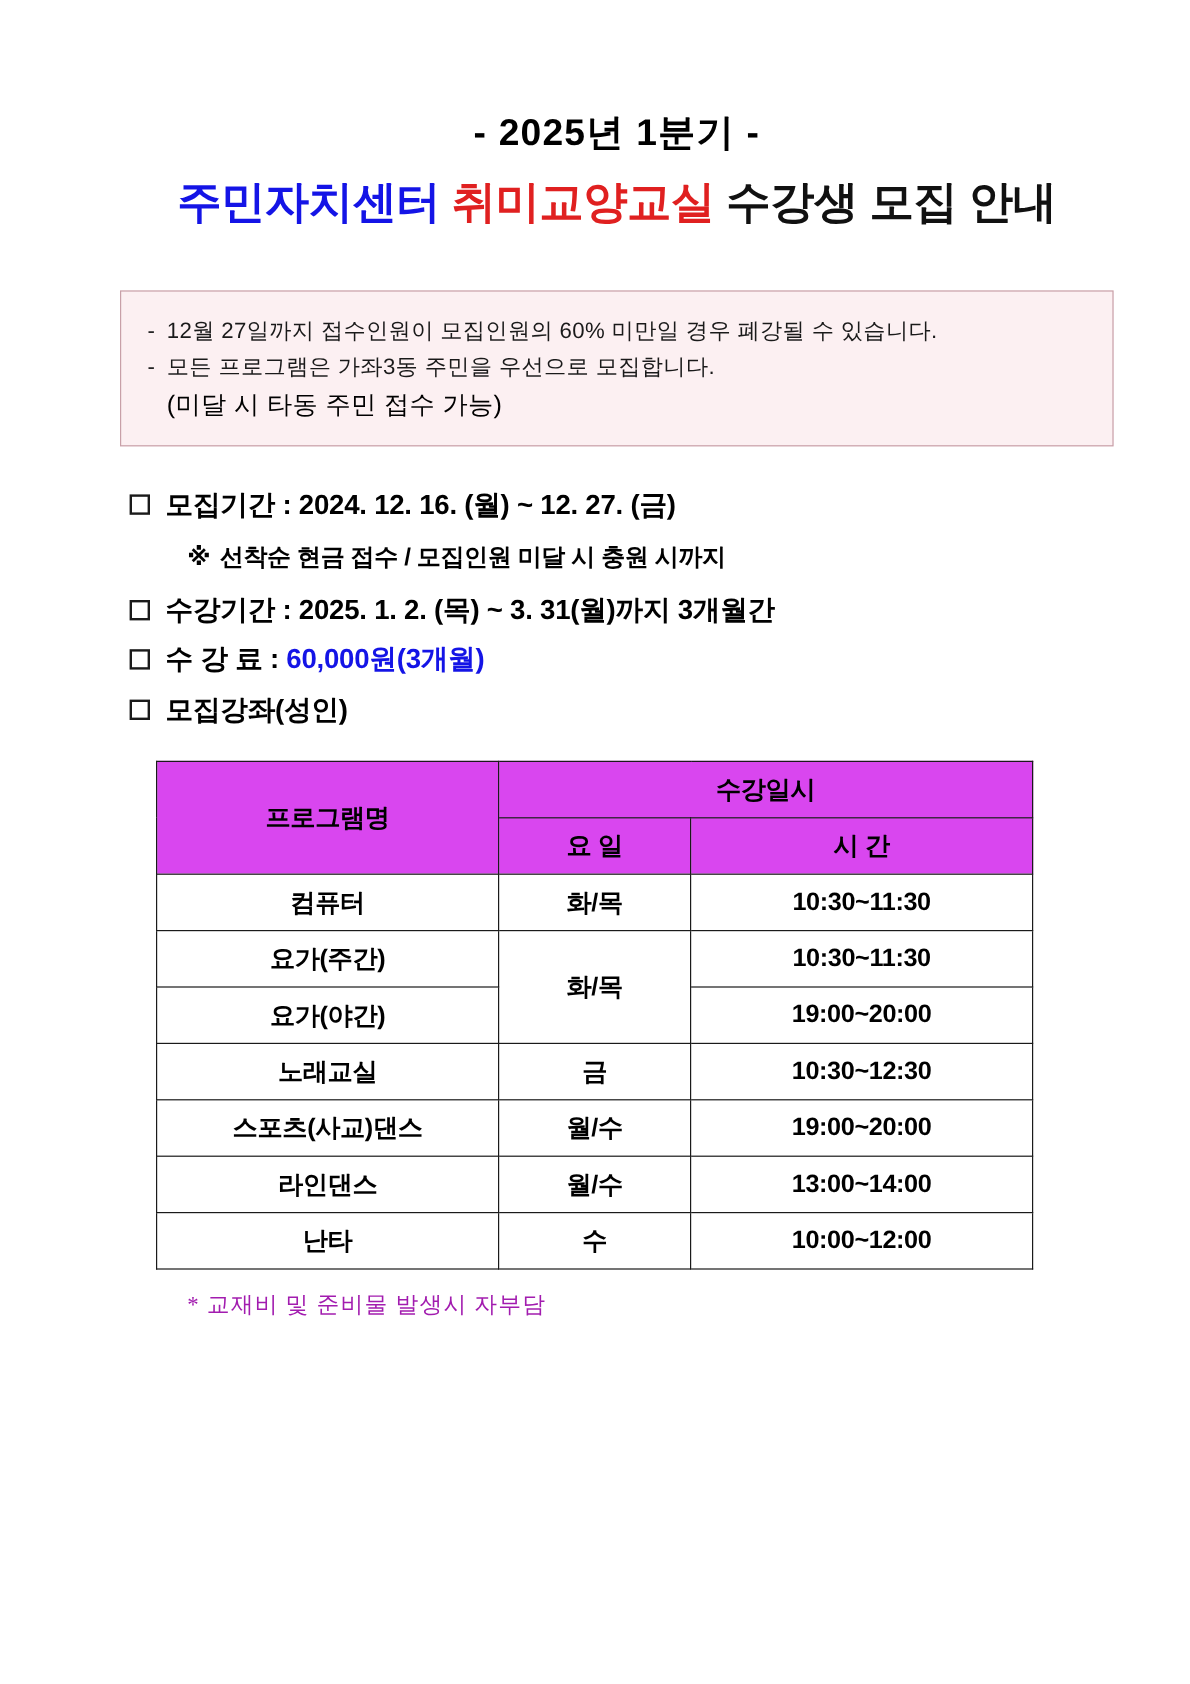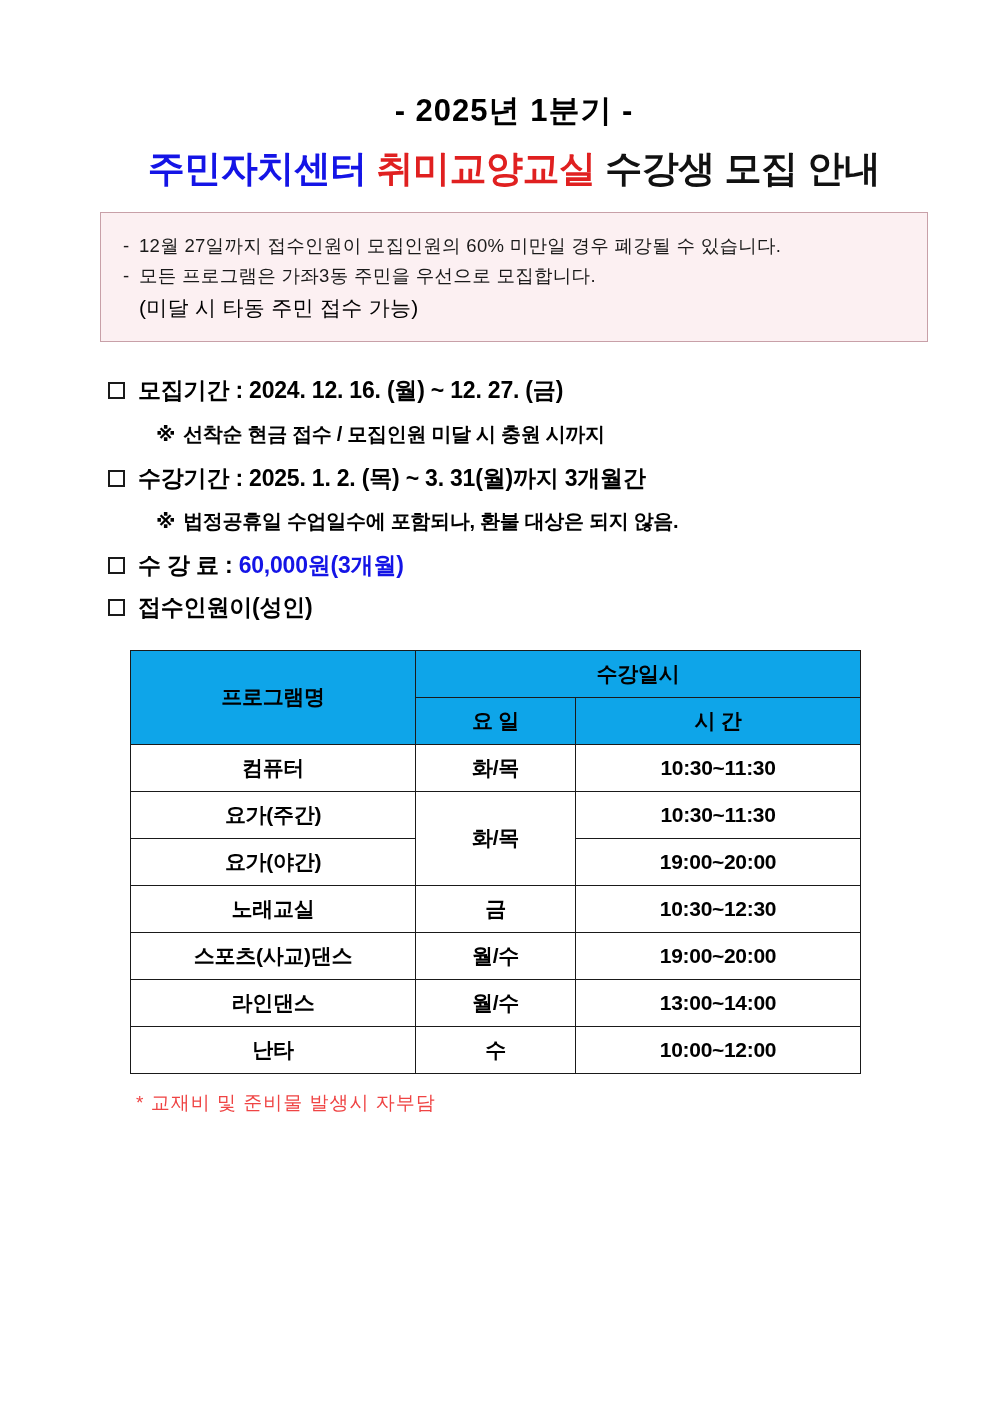--- a/index.html
+++ b/index.html
@@ -28,21 +28,21 @@
     font-size: 31px;
     font-weight: bold;
     letter-spacing: 1px;
     margin-bottom: 12px;
   }
   .title-line2 {
     text-align: center;
     font-size: 37px;
     font-weight: bold;
     letter-spacing: -0.5px;
-    margin-bottom: 18px;
+    margin-bottom: 48px;
     white-space: nowrap;
   }
   .t-blue { color: #1414e6; }
   .t-red { color: #e02020; }
   .t-black { color: #111111; }
 
   
   .notice-box {
     margin: 0 40px 34px 40px;
     border: 1px solid #c8a0a8;
@@ -117,32 +117,32 @@
     border: 1.5px solid #1a1a1a;
     text-align: center;
     font-size: 21px;
     font-weight: bold;
     letter-spacing: -0.3px;
     padding: 9px 4px;
     height: 34px;
     box-sizing: border-box;
   }
   table.courses thead th {
-    background: #0ea5e9;
+    background: #d946ef;
   }
   col.c-name { width: 285px; }
   col.c-day  { width: 160px; }
   col.c-time { width: 285px; }
 
   .footnote {
-    margin: 16px 0 0 76px;
+    margin: 16px 0 0 96px;
     font-size: 19px;
-    font-family: Liberation Sans, sans-serif;
+    font-family: Liberation Serif, serif;
     letter-spacing: 1px;
-    color: #ef4444;
+    color: #a21caf;
   }
 </style>
 </head>
 <body>
 
 <div class="page">
 
   <div class="title-line1">- 2025년 1분기 -</div>
 
   <div class="title-line2">
@@ -171,33 +171,30 @@
     <span class="item-text">모집기간 : 2024. 12. 16. (월) ~ 12. 27. (금)</span>
   </div>
   <div class="subnote">
     <span class="star">※</span><span>선착순 현금 접수 / 모집인원 미달 시 충원 시까지</span>
   </div>
 
   <div class="item">
     <span class="checkbox"></span>
     <span class="item-text">수강기간 : 2025. 1. 2. (목) ~ 3. 31(월)까지 3개월간</span>
   </div>
-  <div class="subnote">
-    <span class="star">※</span><span>법정공휴일 수업일수에 포함되나, 환불 대상은 되지 않음.</span>
-  </div>
 
   <div class="item">
     <span class="checkbox"></span>
     <span class="item-text"><span>수 강 료 : </span><span class="price">60,000원(3개월)</span></span>
   </div>
 
 
   <div class="item">
     <span class="checkbox"></span>
-    <span class="item-text">접수인원이(성인)</span>
+    <span class="item-text">모집강좌(성인)</span>
   </div>
 
   <div class="table-wrap">
     <table class="courses">
       <colgroup>
         <col class="c-name">
         <col class="c-day">
         <col class="c-time">
       </colgroup>
       <thead>

